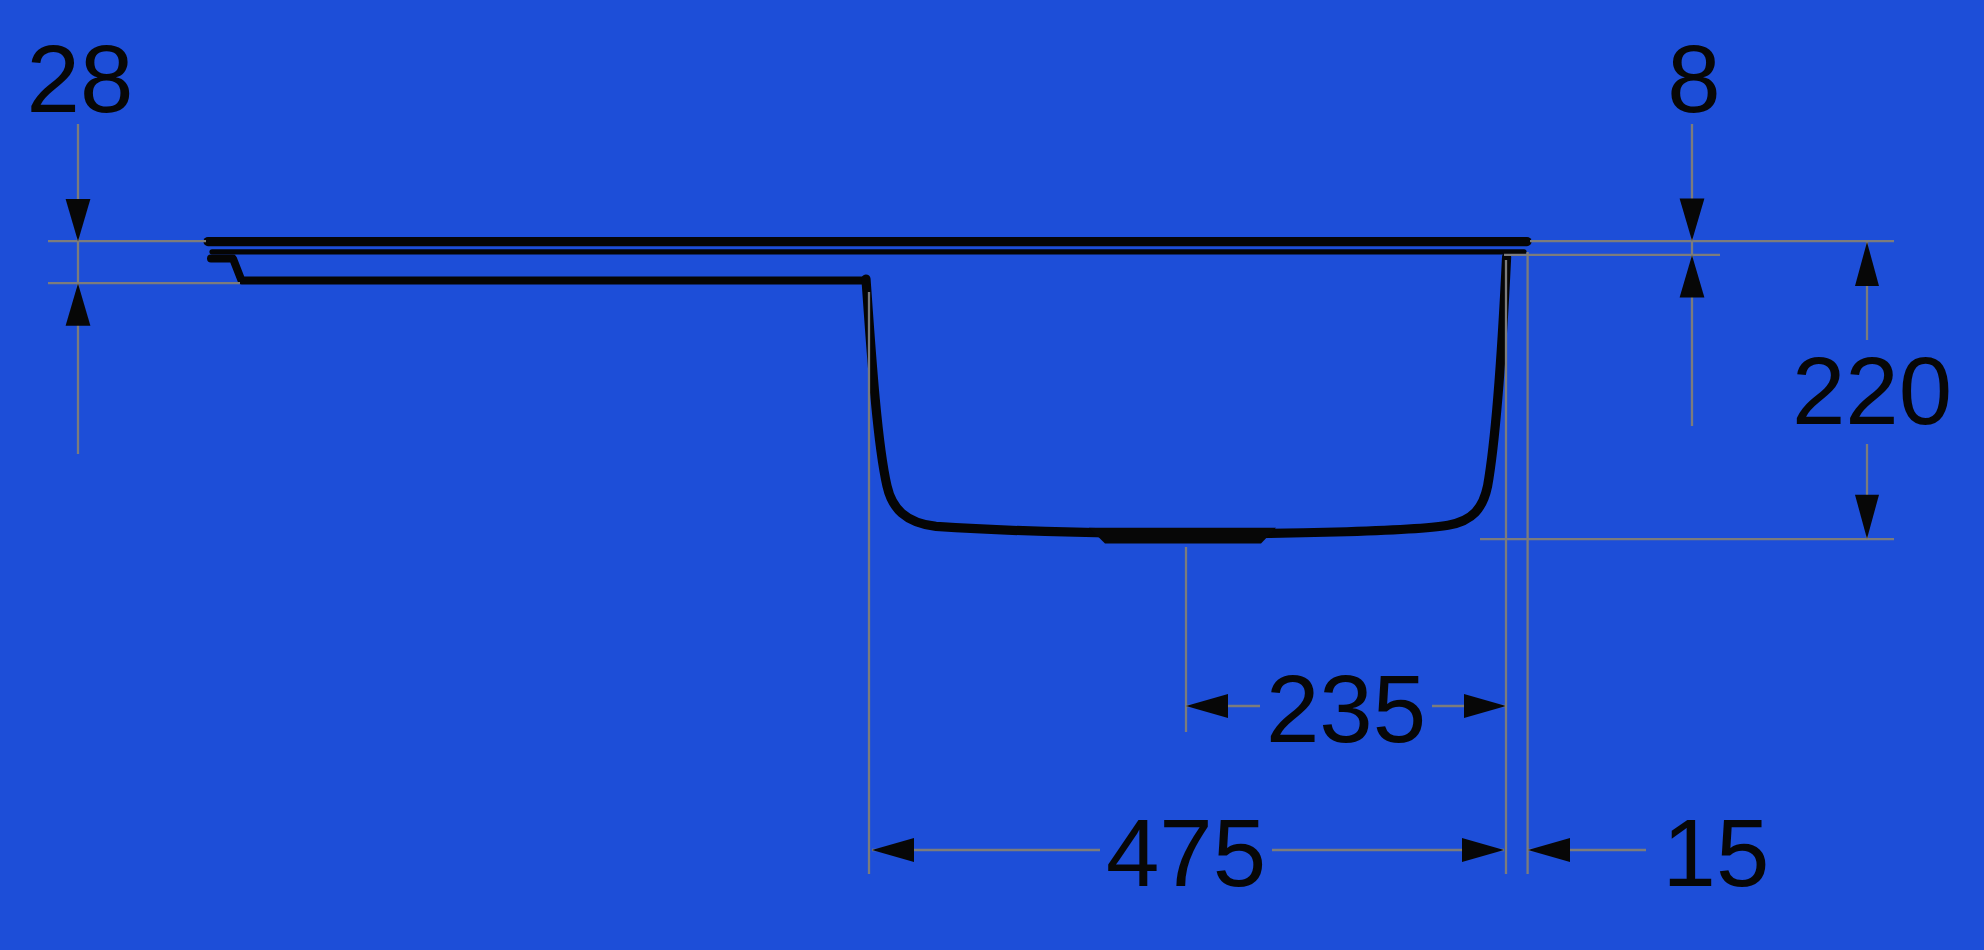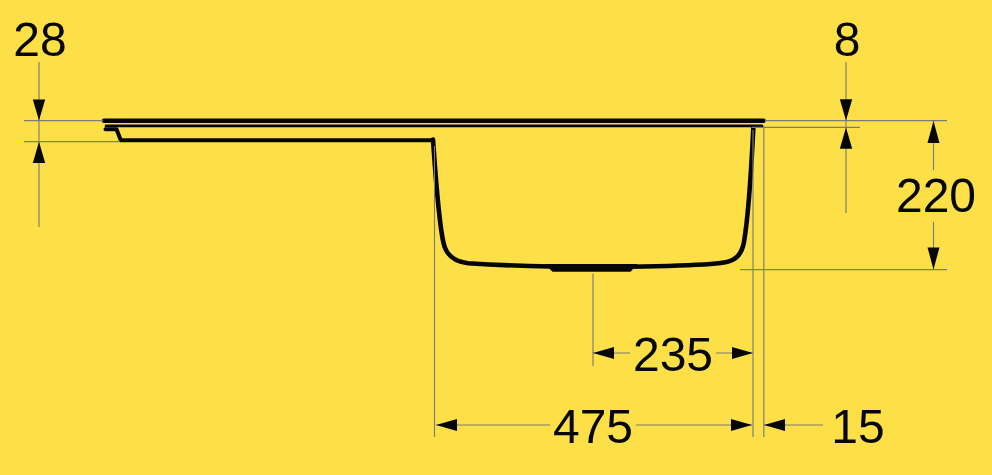--- a/index.html
+++ b/index.html
@@ -4,21 +4,21 @@
 <style>
   html, body {
     margin: 0;
     padding: 0;
     background: #ffffff;
   }
   .canvas {
     position: relative;
     width: 992px;
     height: 475px;
-    background: #fde047;
+    background: #1d4ed8;
     overflow: hidden;
   }
   svg { display: block; }
   .dim-text {
     font-family: "Liberation Sans", "DejaVu Sans", sans-serif;
     font-size: 48px;
     fill: #070707;
     text-anchor: middle;
   }
   .thin {

